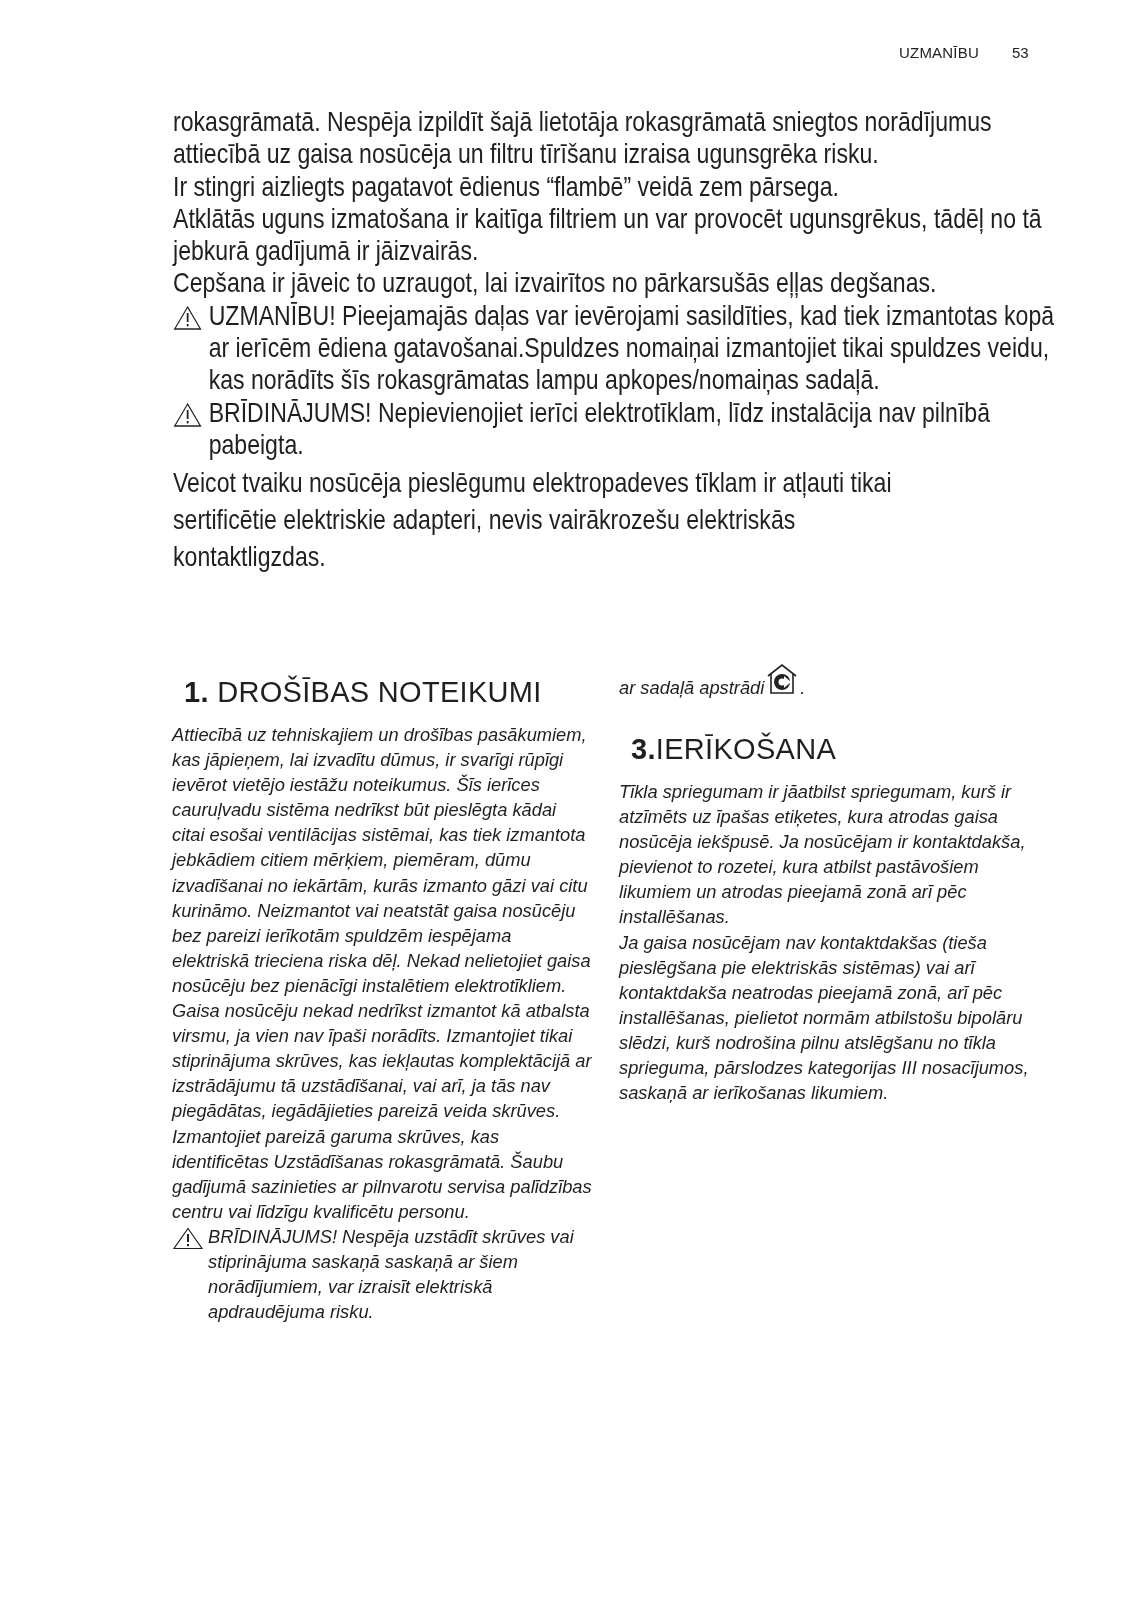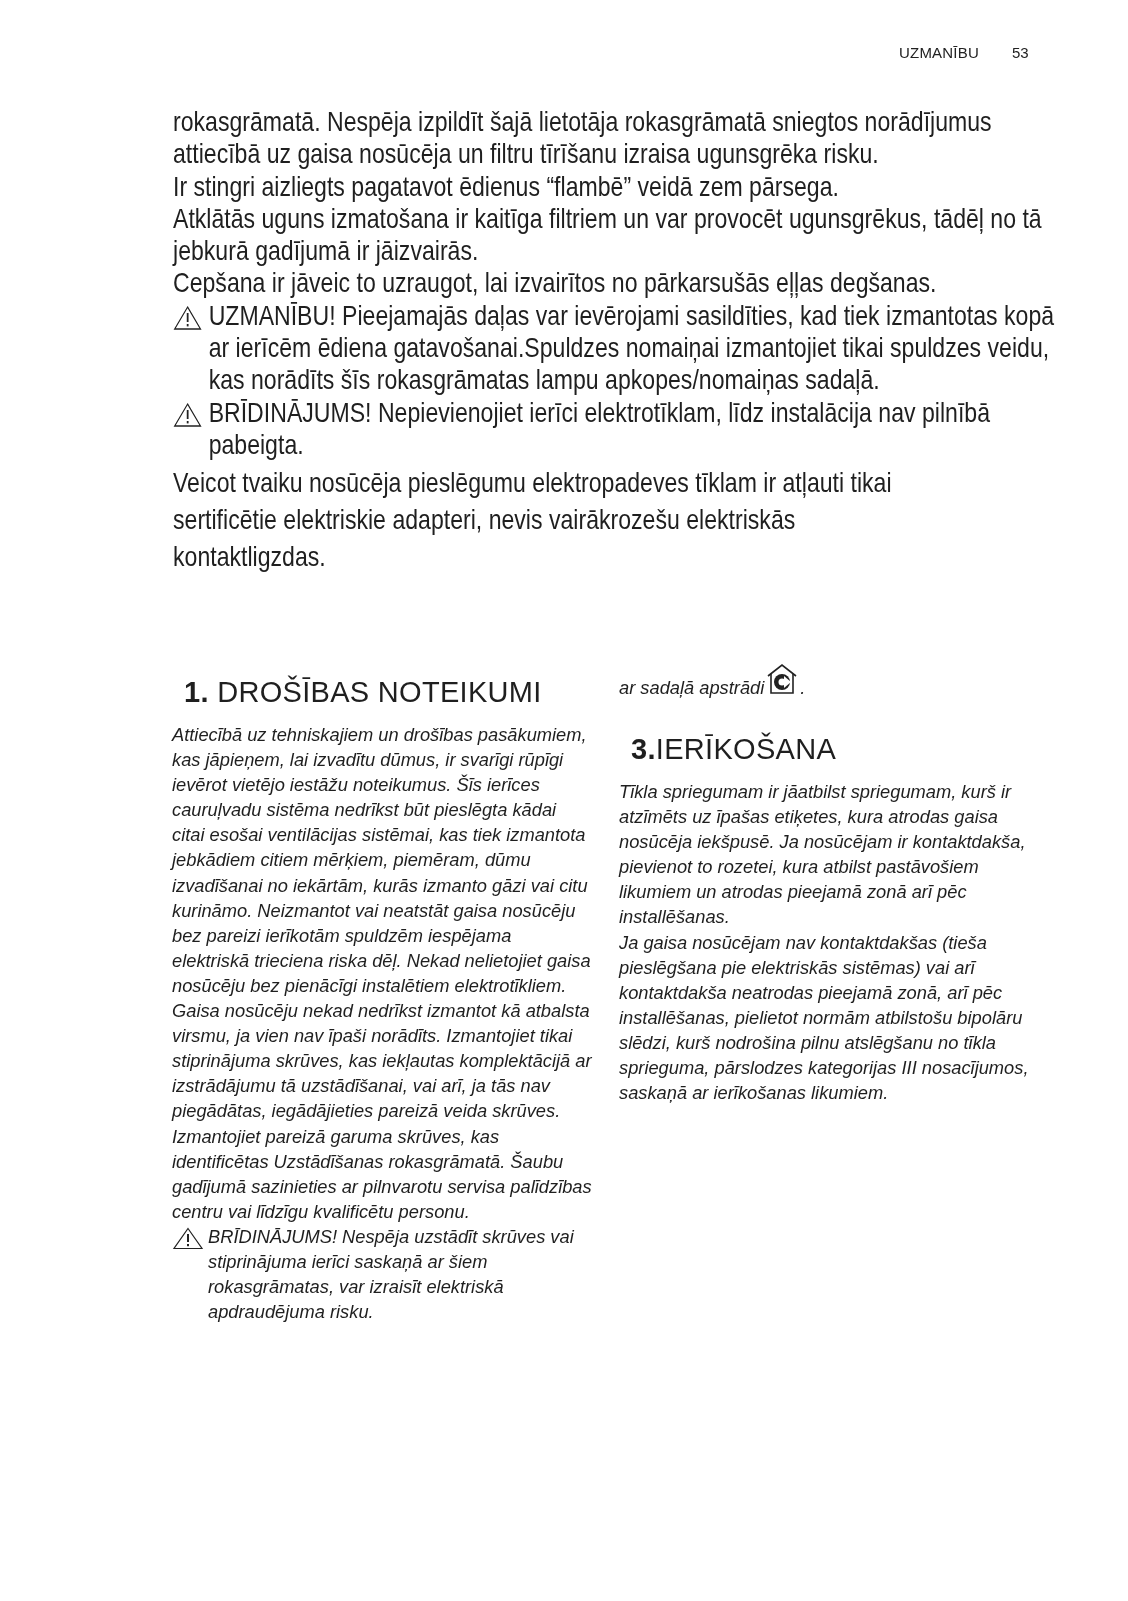--- a/index.html
+++ b/index.html
@@ -60,21 +60,21 @@
 
 <div class="col left">
   <h2><b>1.</b><span> DROŠĪBAS NOTEIKUMI</span></h2>
   <p>Attiecībā uz tehniskajiem un drošības pasākumiem, kas jāpieņem, lai izvadītu dūmus, ir svarīgi rūpīgi ievērot vietējo iestāžu noteikumus. Šīs ierīces cauruļvadu sistēma nedrīkst būt pieslēgta kādai citai esošai ventilācijas sistēmai, kas tiek izmantota jebkādiem citiem mērķiem, piemēram, dūmu izvadīšanai no iekārtām, kurās izmanto gāzi vai citu kurināmo. Neizmantot vai neatstāt gaisa nosūcēju bez pareizi ierīkotām spuldzēm iespējama elektriskā trieciena riska dēļ.  Nekad nelietojiet gaisa nosūcēju bez pienācīgi instalētiem elektrotīkliem. Gaisa nosūcēju nekad nedrīkst izmantot kā atbalsta virsmu, ja vien nav īpaši norādīts. Izmantojiet tikai stiprinājuma skrūves, kas iekļautas komplektācijā ar izstrādājumu tā uzstādīšanai, vai arī, ja tās nav piegādātas, iegādājieties pareizā veida skrūves. Izmantojiet pareizā garuma skrūves, kas identificētas Uzstādīšanas rokasgrāmatā. Šaubu gadījumā sazinieties ar pilnvarotu servisa palīdzības centru vai līdzīgu kvalificētu personu.</p>
   <div class="warnsm">
     <svg class="wicon" viewBox="0 0 32 23">
         <path d="M16 1.5 L30 21.5 L2 21.5 Z" fill="none" stroke="#222" stroke-width="1.2"></path>
         <rect x="15" y="7" width="2" height="8" fill="#222"></rect>
         <rect x="15" y="17" width="2" height="2.2" fill="#222"></rect>
       </svg>
-    <p>BRĪDINĀJUMS! Nespēja uzstādīt skrūves vai stiprinājuma ierīci saskaņā ar šiem rokasgrāmatas, var izraisīt elektriskā apdraudējuma risku.</p>
+    <p>BRĪDINĀJUMS! Nespēja uzstādīt skrūves vai stiprinājuma saskaņā saskaņā ar šiem norādījumiem, var izraisīt elektriskā apdraudējuma risku.</p>
   </div>
 </div>
 
 <div class="col right">
   <p class="iconline"><span>ar sadaļā apstrādi</span><svg class="inl-icon" viewBox="0 0 34 36">
         <path d="M3 14 L17 3 L31 14" fill="none" stroke="#222" stroke-width="1.6"></path>
         <path d="M6 12 V31 H28 V12" fill="none" stroke="#222" stroke-width="1.6"></path>
         <circle cx="17" cy="20" r="8" fill="#222"></circle>
         <circle cx="17" cy="20" r="3.5" fill="#fff"></circle>
         <path d="M19 14 L26 20 L19 26 Z" fill="#fff"></path>

